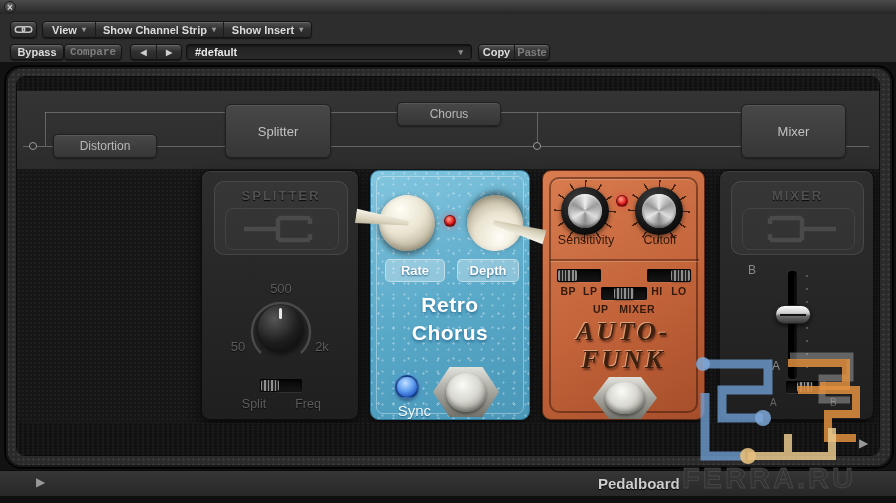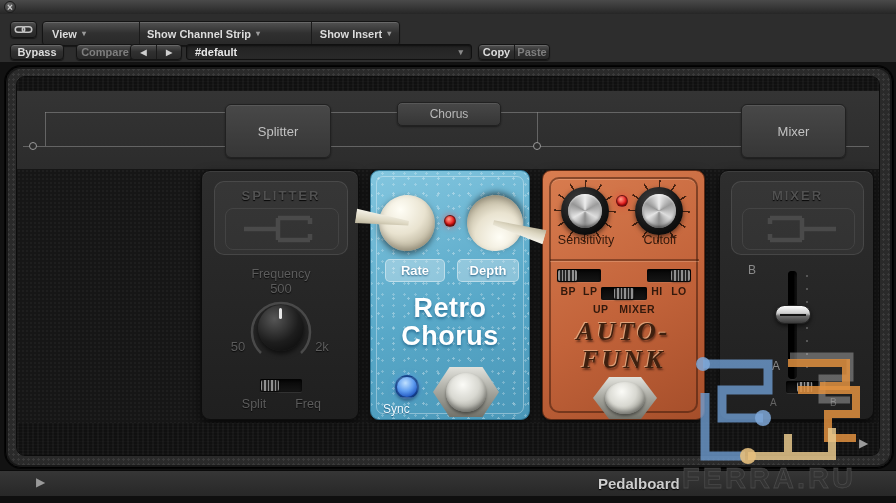--- a/index.html
+++ b/index.html
@@ -109,21 +109,21 @@
   
   .chorusbody{background:linear-gradient(160deg,#83c6df,#58a8c8 55%,#4a97b8);border:1px solid #2d7493;box-sizing:border-box;}
   .chorusbody::before{content:"";position:absolute;inset:0;border-radius:9px;
         background-image:radial-gradient(rgba(255,255,255,.6) 1px,transparent 1.3px),
                          radial-gradient(rgba(255,255,255,.45) 1px,transparent 1.2px);
         background-size:15px 15px,11px 11px;background-position:0 0,6px 8px;opacity:.55;}
   .chorusbody::after{content:"";position:absolute;inset:5px;border-radius:7px;border:1px solid rgba(255,255,255,.35);}
   .pill{background:rgba(255,255,255,.30);border:1px solid rgba(255,255,255,.40);border-radius:5px;
         color:#fff;font-weight:bold;font-size:13px;display:flex;align-items:center;justify-content:center;
         text-shadow:0 1px 2px rgba(10,70,110,.8);box-sizing:border-box;}
-  .chorusname{width:100%;text-align:center;color:#fff;font-weight:bold;font-size:27px;letter-spacing:.5px;
+  .chorusname{width:100%;text-align:center;color:#fff;font-weight:bold;font-size:21px;letter-spacing:.5px;
               text-shadow:0 2px 3px rgba(20,85,125,.65);}
   .syncbtn{border-radius:50%;background:radial-gradient(circle at 42% 30%,#bfe0ff,#5f9df0 45%,#1f55c0 80%,#123a8c);
            border:2px solid rgba(10,40,90,.55);box-shadow:0 0 6px rgba(80,150,255,.5),0 2px 3px rgba(0,0,0,.4);box-sizing:border-box;}
 
   
   .funkbody{background:linear-gradient(150deg,#d97d50,#c2633a 55%,#a54e2a);border:1px solid #5e2a14;box-sizing:border-box;}
   .funkinset{position:absolute;inset:6px;border-radius:10px;border:2px solid rgba(55,22,8,.5);
              box-shadow:inset 0 1px 0 rgba(255,220,190,.25);}
   .funklabel{color:#33190c;font-size:12.5px;text-align:center;}
   .funksw-label{color:#33190c;font-size:10.5px;font-weight:bold;letter-spacing:.5px;}
@@ -167,36 +167,36 @@
     <div class="abs closebtn">×</div>
   </div>
 
   <div class="abs toolbar">
     <div class="abs btn" style="left:10px;top:7px;width:27px;height:17px;">
       <svg width="19" height="11" viewBox="0 0 24 14">
         <rect x="1.5" y="3.5" width="12" height="7" rx="3.5" fill="none" stroke="#c4c4c4" stroke-width="2"></rect>
         <rect x="10.5" y="3.5" width="12" height="7" rx="3.5" fill="none" stroke="#c4c4c4" stroke-width="2"></rect>
       </svg>
     </div>
-    <div class="abs btn seggrp" style="left:42px;top:7px;height:25px;gap:44px;">
+    <div class="abs btn seggrp" style="left:42px;top:7px;height:17px;">
       <div class="seg" style="width:52px;">
         <span>View</span>
         <span class="chev">▾</span>
       </div>
       <div class="seg" style="width:128px;">
         <span>Show Channel Strip</span>
         <span class="chev">▾</span>
       </div>
       <div class="seg" style="width:88px;">
         <span>Show Insert</span>
         <span class="chev">▾</span>
       </div>
     </div>
     <div class="abs btn" style="left:10px;top:30px;width:54px;height:16px;">Bypass</div>
-    <div class="abs btn dim" style="left:76px;top:30px;width:58px;height:16px;">Compare</div>
+    <div class="abs btn dim" style="left:64px;top:30px;width:58px;height:16px;font-family:Liberation Mono, monospace;">Compare</div>
     <div class="abs btn seggrp" style="left:130px;top:30px;width:52px;height:16px;">
       <div class="seg" style="width:26px;font-size:8px;color:#cfcfcf;">◀</div>
       <div class="seg" style="width:26px;font-size:8px;color:#cfcfcf;">▶</div>
     </div>
     <div class="abs preset" style="left:186px;top:30px;width:286px;height:16px;">
       <span>#default</span>
       <span class="chev">▾</span>
     </div>
     <div class="abs btn seggrp" style="left:478px;top:30px;width:72px;height:16px;">
       <div class="seg" style="width:36px;">Copy</div>
@@ -212,38 +212,38 @@
 
     <div class="abs routing">
       <div class="abs rline" style="left:6px;top:55px;width:718px;height:1px;"></div>
       <div class="abs rline" style="left:28px;top:21px;width:180px;height:1px;"></div>
       <div class="abs rline" style="left:28px;top:21px;width:1px;height:34px;"></div>
       <div class="abs rline" style="left:314px;top:21px;width:410px;height:1px;"></div>
       <div class="abs rline" style="left:520px;top:21px;width:1px;height:31px;"></div>
       <div class="abs rline" style="left:829px;top:55px;width:23px;height:1px;"></div>
       <div class="abs rnode" style="left:12px;top:51px;"></div>
       <div class="abs rnode" style="left:516px;top:51px;"></div>
+      <div class="abs rbtn" style="left:36px;top:43px;width:104px;height:24px;">Distortion</div>
       <div class="abs rbtn rbox" style="left:208px;top:13px;width:106px;height:54px;">Splitter</div>
       <div class="abs rbtn" style="left:380px;top:11px;width:104px;height:24px;">Chorus</div>
       <div class="abs rbtn rbox" style="left:724px;top:13px;width:105px;height:54px;">Mixer</div>
     </div>
 
     <div class="abs shelf"></div>
 
 
     <div class="abs pedal darkpedal" style="left:184px;width:158px;">
       <div class="abs plate" style="left:12px;top:10px;width:134px;height:74px;">
         <div class="platetitle abs" style="top:6px;">SPLITTER</div>
         <div class="abs plateicon" style="left:10px;top:26px;width:112px;height:40px;">
           <svg width="112" height="40" viewBox="0 0 112 40">
             <path d="M18 20 H52 M52 9 V31 M52 9 H84 M52 31 H84 M84 9 V15 M84 31 V25" stroke="#4a4a4a" stroke-width="4.5" fill="none"></path>
           </svg>
         </div>
       </div>
-      <div class="abs graylabel" style="left:0;top:96px;width:158px;">Frequency</div>
       <div class="abs graylabel" style="left:0;top:110px;width:158px;font-size:13px;">500</div>
       <svg class="abs" style="left:46px;top:126px;" width="66" height="62" viewBox="0 0 66 62">
         <path d="M13 56 A 29 29 0 1 1 53 56" stroke="#4a4a4a" stroke-width="2.5" fill="none"></path>
       </svg>
       <div class="abs" style="left:56px;top:134px;width:46px;height:46px;border-radius:50%;
             background:radial-gradient(circle at 36% 30%,#565656,#1d1d1d 55%,#060606);
             box-shadow:0 3px 5px rgba(0,0,0,.6);">
         <div class="abs" style="left:21px;top:3px;width:3px;height:11px;background:#e8e8e8;border-radius:2px;"></div>
       </div>
       <div class="abs graylabel" style="left:22px;top:168px;width:28px;font-size:13px;">50</div>
@@ -263,21 +263,21 @@
       <div class="cknob" style="left:96px;top:24px;width:56px;height:56px;transform:rotate(196deg);z-index:2;">
         <div class="cball"></div>
           <div class="cptr"></div>
       </div>
       <div class="abs led" style="left:73px;top:44px;width:12px;height:12px;z-index:2;"></div>
       <div class="abs pill" style="left:14px;top:88px;width:60px;height:23px;z-index:2;">Rate</div>
       <div class="abs pill" style="left:86px;top:88px;width:62px;height:23px;z-index:2;">Depth</div>
       <div class="abs chorusname" style="top:122px;z-index:2;">Retro</div>
       <div class="abs chorusname" style="top:150px;z-index:2;">Chorus</div>
       <div class="abs syncbtn" style="left:24px;top:204px;width:24px;height:24px;z-index:2;"></div>
-      <div class="abs" style="left:12px;top:231px;width:48px;text-align:left;font-size:12px;color:#f2faff;z-index:2;
+      <div class="abs" style="left:12px;top:231px;width:48px;text-align:right;font-size:15px;color:#f2faff;z-index:2;
             text-shadow:0 1px 1px rgba(10,70,110,.7);">Sync</div>
       <div class="abs hex" style="left:62px;top:196px;width:66px;height:50px;z-index:2;">
         <div class="dome"></div>
       </div>
     </div>
 
     <div class="abs pedal funkbody" style="left:525px;width:163px;border-radius:9px;">
       <div class="funkinset"></div>
       <div class="fknob" style="left:18px;top:16px;width:48px;height:48px;">
         <div class="fticks"></div>

